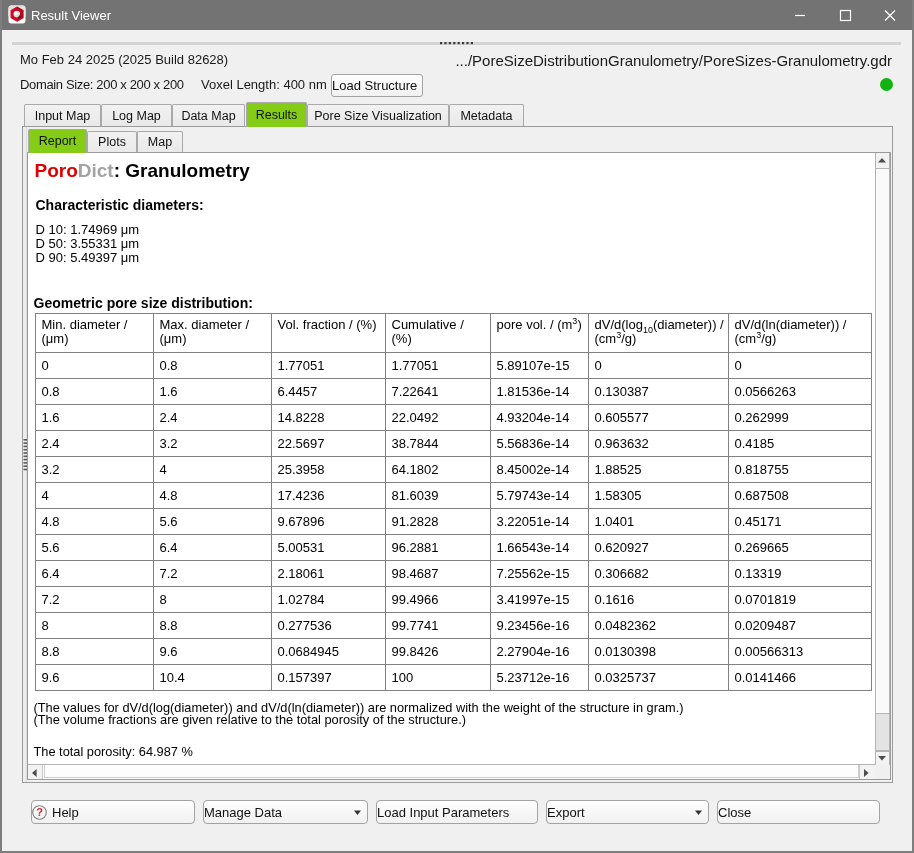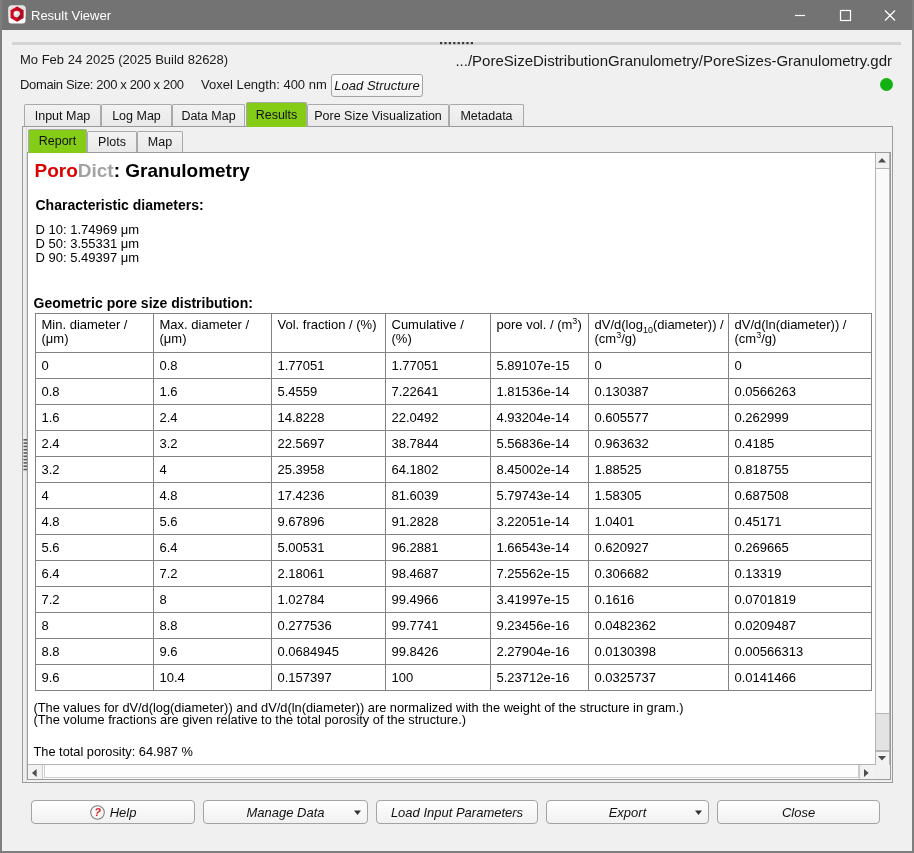--- a/index.html
+++ b/index.html
@@ -9,21 +9,21 @@
   .abs { position:absolute; }
   
   #titlebar { left:0; top:0; width:914px; height:30px; background:#737373; }
   #titletext { left:31px; top:8px; color:#ffffff; font-size:13px; }
   
   .tab { position:absolute; border:1px solid #a9a9a9; border-bottom:none; border-radius:2px 2px 0 0;
          background:linear-gradient(#f2f2f2,#e9e9e9); text-align:center; font-size:12.5px; color:#111; }
   .tabsel { background:#84cc16; z-index:5; }
   
   .btn { position:absolute; border:1px solid #a3a3a3; border-radius:4px;
-         background:linear-gradient(#fefefe,#f1f1f1); text-align:center; font-size:13px; color:#111;font-style:italic; }
+         background:linear-gradient(#fefefe,#f1f1f1); text-align:left; font-size:13px; color:#111; }
   
   table { border-collapse:collapse; table-layout:fixed; }
   td,th { border:1px solid #828282; font-weight:normal; text-align:left; vertical-align:top;
           font-size:13px; padding:4px 0 0 6px; line-height:14px; color:#000; }
   tr.dr { height:26px; }
   tr.dr td { vertical-align:middle; padding:0 0 0 6px; }
   sup,sub { font-size:9px; line-height:0; }
 </style>
 </head>
 <body>
@@ -129,21 +129,21 @@
           <td>0.8</td>
           <td>1.77051</td>
           <td>1.77051</td>
           <td>5.89107e-15</td>
           <td>0</td>
           <td>0</td>
         </tr>
     <tr class="dr">
           <td>0.8</td>
           <td>1.6</td>
-          <td>5.4559</td>
+          <td>6.4457</td>
           <td>7.22641</td>
           <td>1.81536e-14</td>
           <td>0.130387</td>
           <td>0.0566263</td>
         </tr>
     <tr class="dr">
           <td>1.6</td>
           <td>2.4</td>
           <td>14.8228</td>
           <td>22.0492</td>

